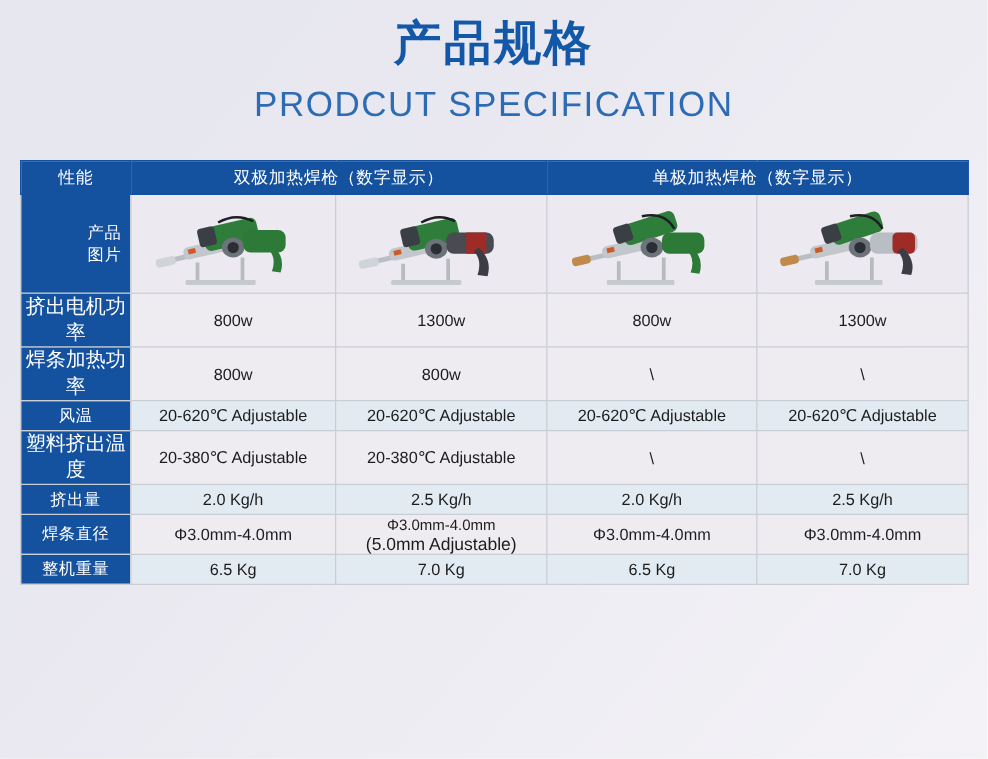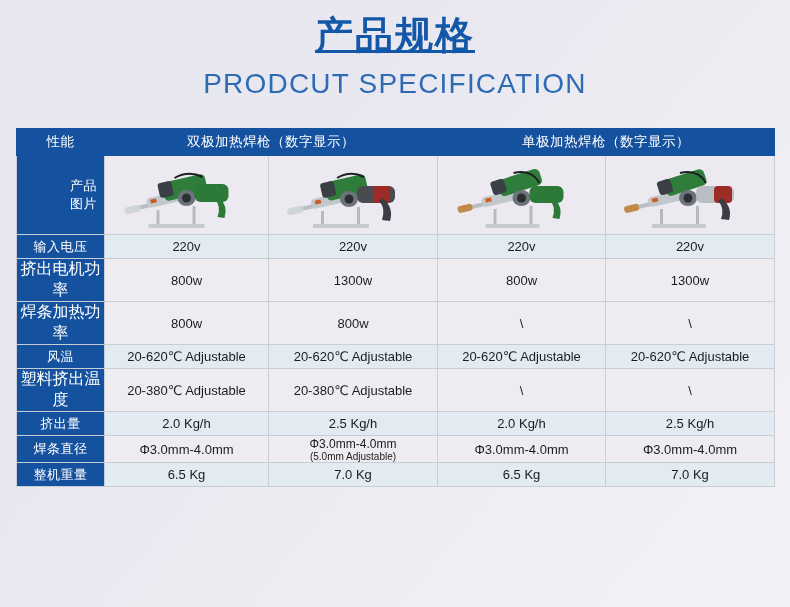--- a/index.html
+++ b/index.html
@@ -24,21 +24,20 @@
     text-align: center;
     padding-top: 12px;
   }
   .title-cn {
     font-size: 38px;
     font-weight: bold;
     color: #1358a8;
     letter-spacing: 2px;
     line-height: 1.25;
     margin: 0;
-    text-decoration: underline;
   }
   .title-en {
     font-size: 28px;
     color: #2d6cb5;
     letter-spacing: 1.2px;
     margin: 8px 0 0 0;
     font-weight: normal;
   }
 
   
@@ -103,21 +102,21 @@
   }
   tr.pic-row td.label { height: 78px; padding-left: 48px; }
 
   
   tr.alt-a td.val { background: #e2ebf2; }
   tr.alt-b td.val { background: #efecf1; }
   tr.data-row td { height: 23px; }
   td.val { font-size: 13px; color: #1c1c1c; }
   .sub {
     display: block;
-    font-size: 10px;
+    font-size: 14px;
     line-height: 1.15;
     margin-top: -1px;
   }
   .main-note { font-size: 12px; line-height: 1.15; }
   .slash { font-size: 14px; }
 
   
   .gun {
     width: 100%;
     height: 78px;
@@ -235,27 +234,20 @@
                 <path d="M70 17 q18 -4 26 10" stroke="#1d1f22" stroke-width="2" fill="none"></path>
                 <rect x="42" y="42" width="6" height="4" fill="#cf5a26" transform="rotate(-13 45 44)"></rect>
                 <rect x="50" y="53" width="3" height="17" fill="#b6bbc0"></rect>
                 <rect x="86" y="50" width="3" height="20" fill="#b6bbc0"></rect>
                 <rect x="42" y="68" width="54" height="4" rx="1" fill="#c5cacf"></rect>
               </g>
             </svg>
           </td>
         </tr>
 
-        <tr class="data-row alt-a">
-          <td class="label">输入电压</td>
-          <td class="val">220v</td>
-          <td class="val">220v</td>
-          <td class="val">220v</td>
-          <td class="val">220v</td>
-        </tr>
 
         <tr class="data-row alt-b">
           <td class="label tight">挤出电机功率</td>
           <td class="val">800w</td>
           <td class="val">1300w</td>
           <td class="val">800w</td>
           <td class="val">1300w</td>
         </tr>
 
 

